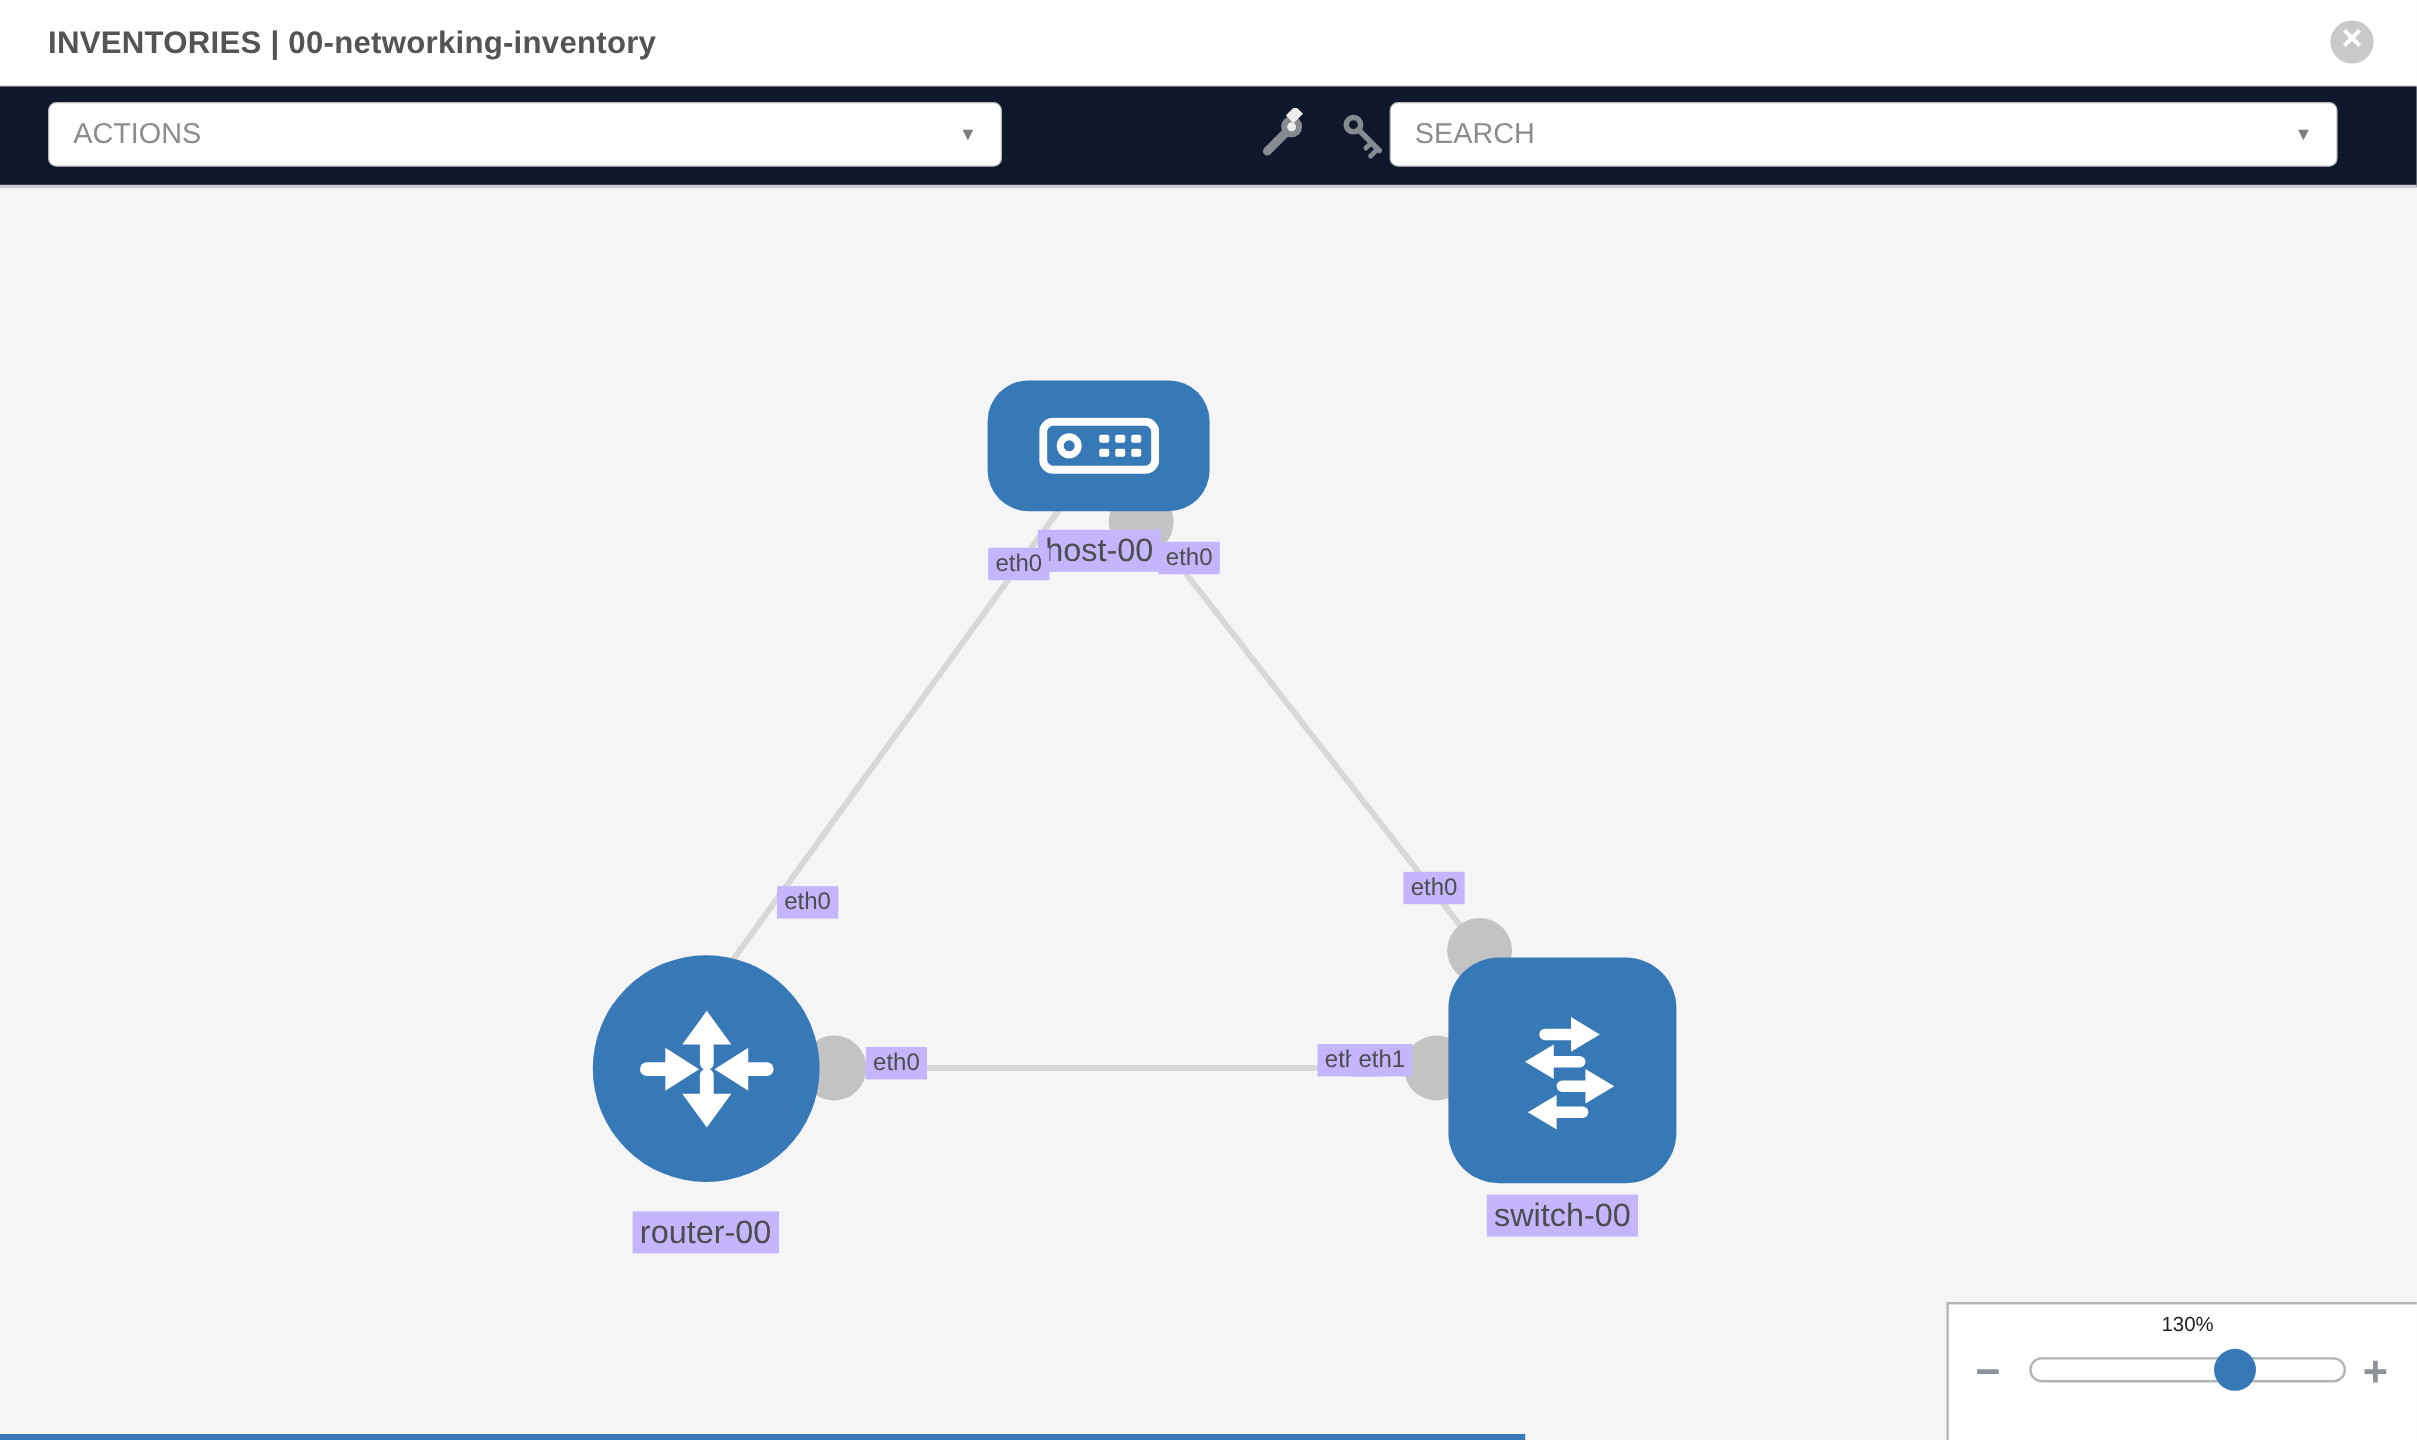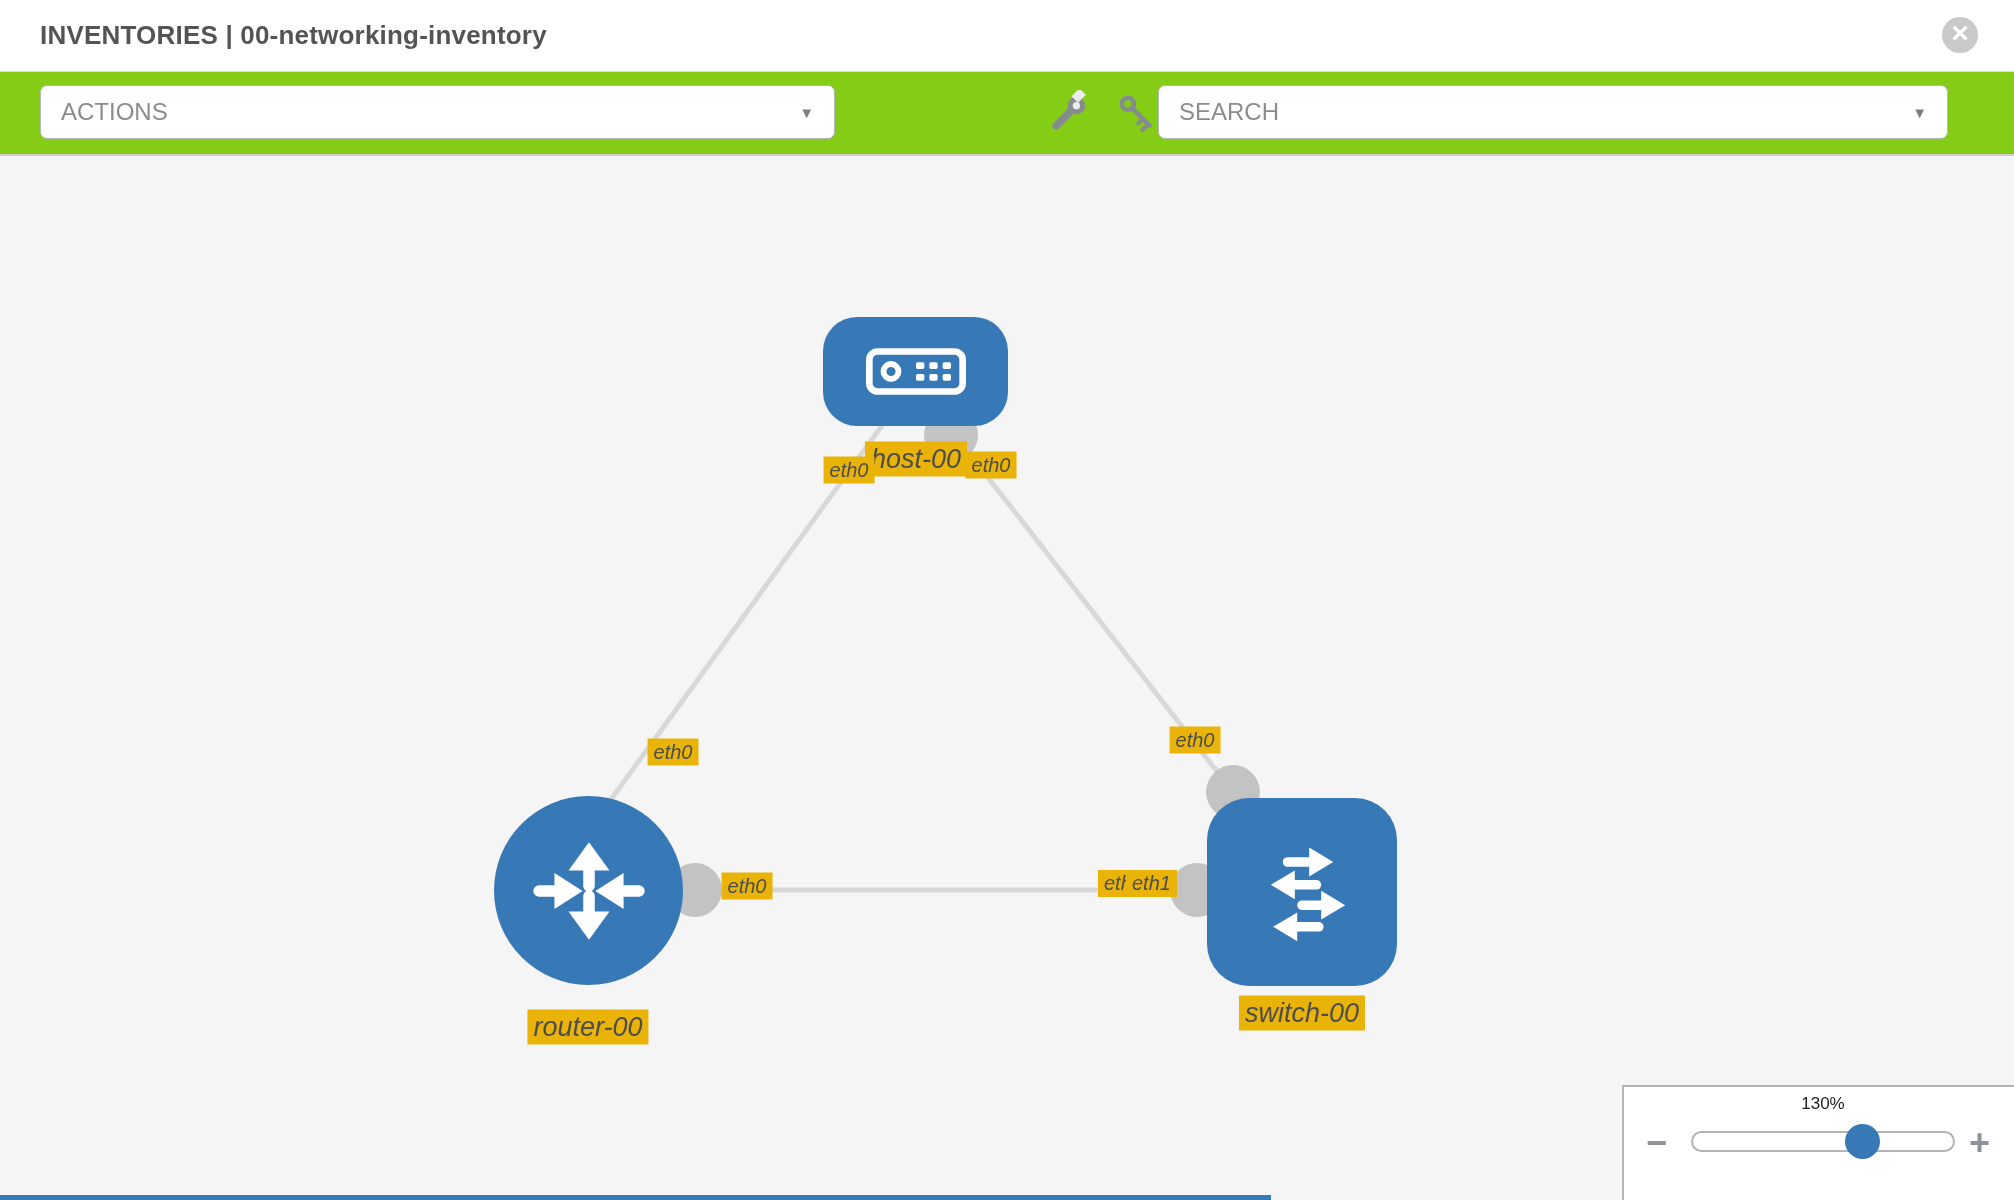--- a/index.html
+++ b/index.html
@@ -18,39 +18,39 @@
     font-size:26px;font-weight:bold;color:#545454;letter-spacing:.2px;
   }
   .close-btn{
     position:absolute;left:1942px;top:17px;width:36px;height:36px;border-radius:50%;
     background:#c9c9c9;color:#ffffff;display:flex;align-items:center;justify-content:center;
     font-size:30px;font-weight:bold;line-height:1;cursor:pointer;user-select:none;
   }
   .close-btn span{position:relative;top:-2px;}
   
   .toolbar{
-    position:absolute;left:0;top:72px;width:2014px;height:82px;background:#84cc16;
+    position:absolute;left:0;top:72px;width:2014px;height:82px;background:#0f172a;
     border-bottom:2px solid #cccccc;z-index:20;
   }
   .select-box{
     position:absolute;top:13px;height:54px;background:#ffffff;border:1px solid #b6b6b6;
     border-radius:7px;display:flex;align-items:center;justify-content:space-between;
     padding:0 20px;box-sizing:border-box;font-size:24px;color:#8c8c8c;cursor:pointer;
   }
   .select-box .caret{font-size:15px;color:#7e7e7e;}
   .tool-icon{position:absolute;top:18px;width:46px;height:46px;cursor:pointer;}
   
   .links-svg{position:absolute;left:0;top:0;z-index:1;}
   .node{position:absolute;z-index:3;display:flex;align-items:center;justify-content:center;cursor:pointer;}
   .node.host{left:823px;top:317px;width:185px;height:109px;border-radius:34px;}
   .node.router{left:494px;top:796px;width:189px;height:189px;border-radius:50%;}
   .node.switch{left:1207px;top:798px;width:190px;height:188px;border-radius:42px;}
   .chip{
-    position:absolute;z-index:4;background:#eab308;color:#4d4d4d;
-    padding:2px 6px;white-space:nowrap;transform:translate(-50%,-50%);font-style:italic;
+    position:absolute;z-index:4;background:#c4b5fd;color:#4d4d4d;
+    padding:2px 6px;white-space:nowrap;transform:translate(-50%,-50%);
   }
   .chip.node-label{font-size:27px;}
   .chip.if-label{font-size:20px;}
   .eth-overlap{position:absolute;z-index:4;left:1098px;top:870px;display:flex;}
   .eth-overlap .back{
     position:relative;transform:none;display:inline-block;width:42px;overflow:hidden;
   }
   .eth-overlap .front{position:relative;transform:none;margin-left:-26px;}
   
   .zoom-panel{

